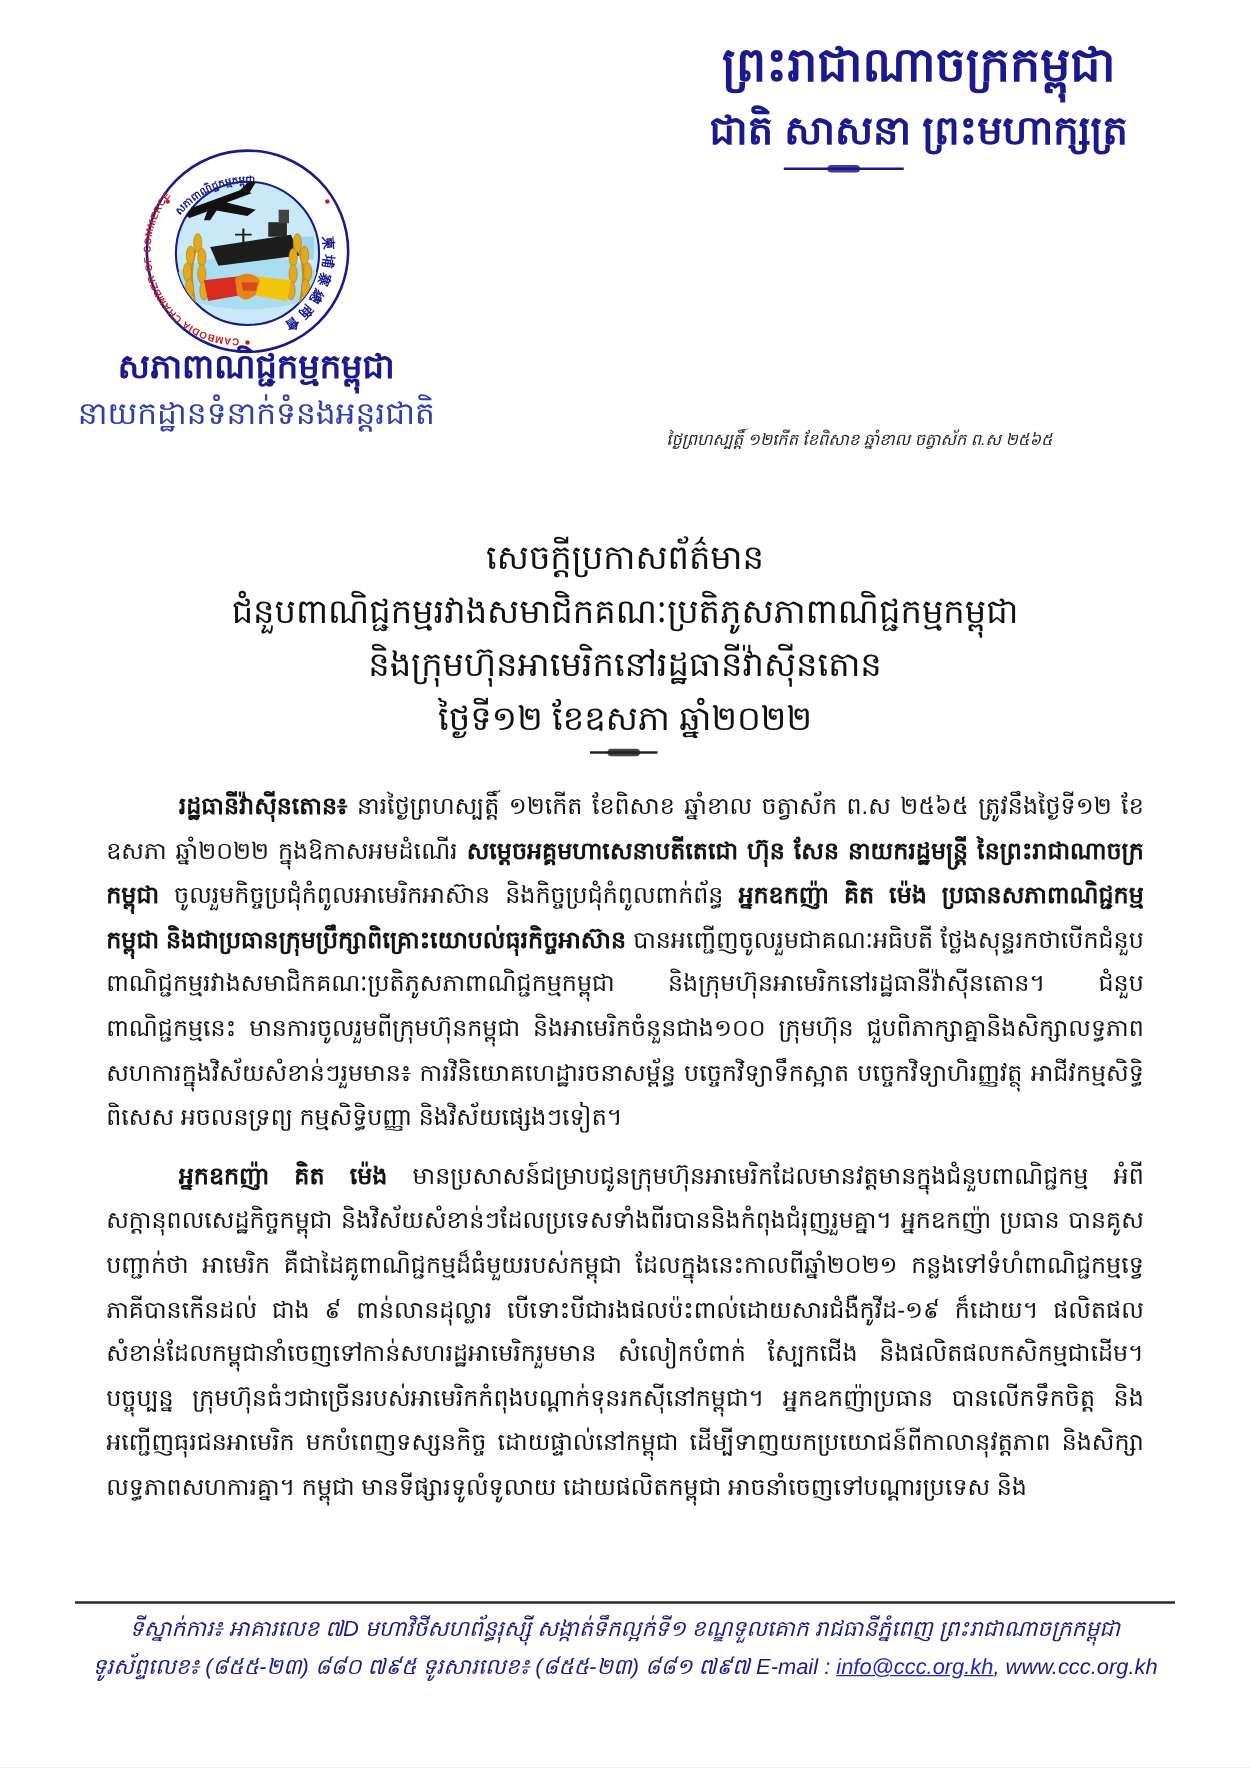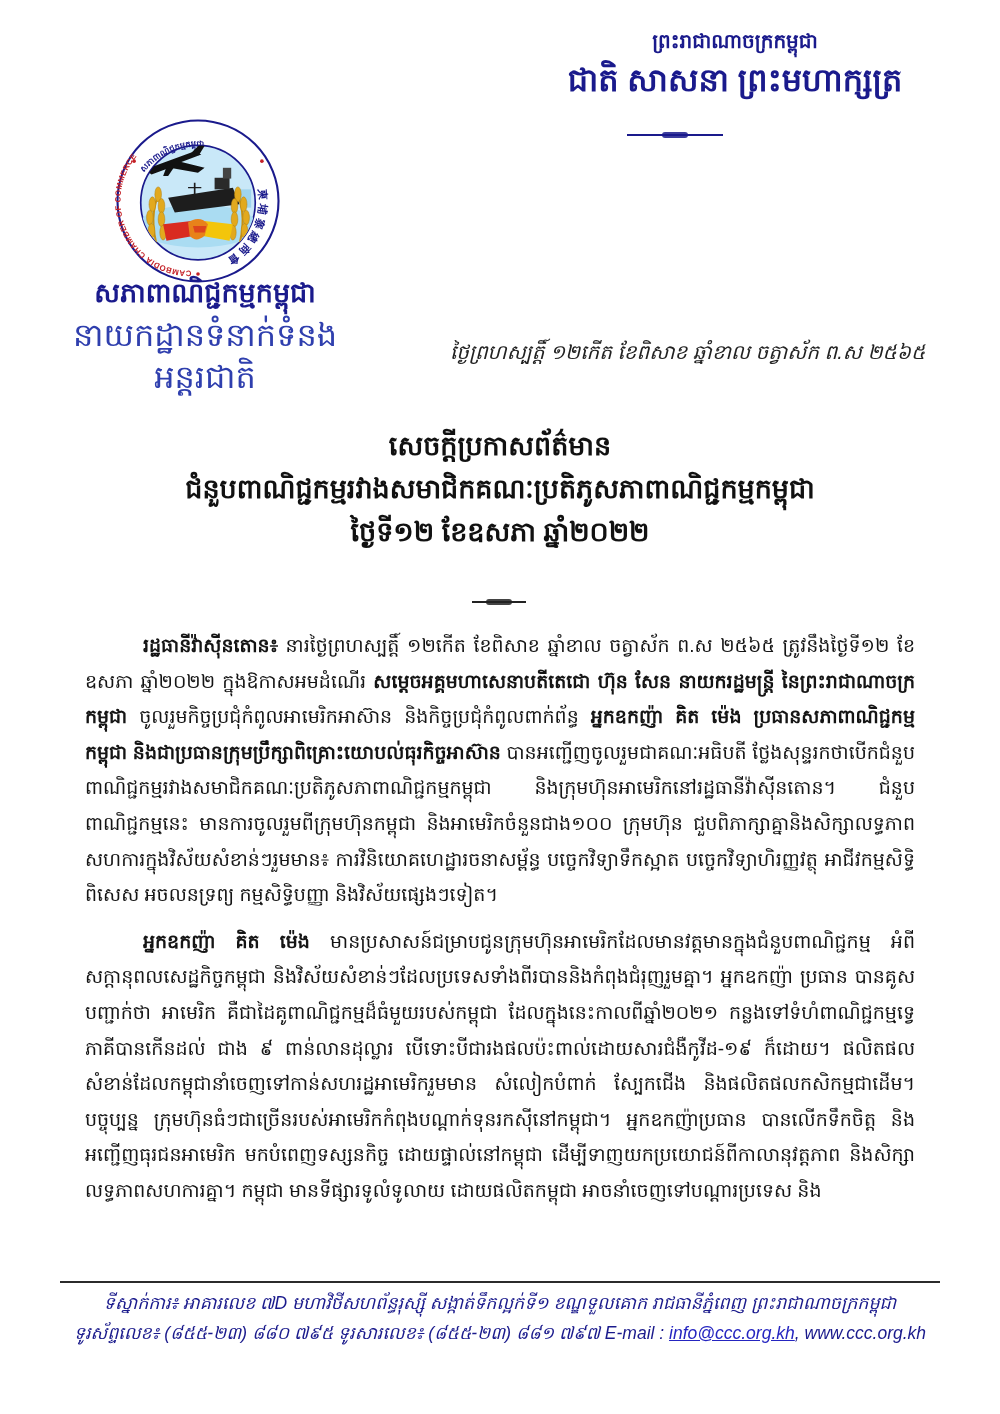--- a/index.html
+++ b/index.html
@@ -15,45 +15,45 @@
     position:relative;
     width:1000px;height:1414px;
     margin:0 auto;
     background:#ffffff;
     font-family:"Liberation Sans","DejaVu Sans",sans-serif;
     color:var(--ink);
     overflow:hidden;
   }
   
   .royal{position:absolute;left:520px;top:28px;width:430px;text-align:center;color:var(--navy);}
-  .royal .l1{font-size:20px;font-weight:700;line-height:1.35;}
+  .royal .l1{font-size:38px;font-weight:700;line-height:1.35;}
   .royal .l2{font-size:32px;font-weight:700;line-height:1.35;margin-top:4px;}
   .orn-divider{position:absolute;height:2px;background:var(--navy);}
   .orn-divider::after{
     content:"";position:absolute;left:50%;top:-2px;transform:translateX(-50%);
     width:26px;height:6px;background:var(--navy);border-radius:3px;opacity:.85;
   }
   .hdr-div{left:627px;top:134px;width:96px;}
   .ttl-div{left:472px;top:601px;width:54px;background:#222;}
   .ttl-div::after{background:#222;}
 
   
   .logo{position:absolute;left:110px;top:118px;width:176px;height:166px;}
   .logo svg{width:100%;height:100%;}
 
   
   .orgblock{position:absolute;left:28px;top:276px;width:354px;text-align:center;}
   .orgblock .name{font-size:27px;font-weight:700;color:var(--navy);line-height:1.3;}
-  .orgblock .dept{font-size:32px;color:var(--blue);line-height:1.3;margin-top:4px;}
+  .orgblock .dept{font-size:25px;color:var(--blue);line-height:1.3;margin-top:4px;}
 
   
-  .dateline{position:absolute;left:430px;right:55px;top:336px;text-align:center;font-style:italic;font-size:20px;color:#222;line-height:32px;}
+  .dateline{position:absolute;left:430px;right:55px;top:336px;text-align:center;font-style:italic;font-size:13px;color:#222;line-height:32px;}
 
   
-  .title{position:absolute;left:55px;right:55px;top:425px;text-align:center;font-weight:700;font-size:27px;color:#111;line-height:43px;}
+  .title{position:absolute;left:55px;right:55px;top:425px;text-align:center;font-weight:400;font-size:27px;color:#111;line-height:43px;}
 
   
   .body{position:absolute;left:85px;right:85px;top:628px;font-size:19px;line-height:35.6px;text-align:justify;color:#141414;}
   .body p{text-indent:58px;}
   .body p + p{margin-top:11px;}
   .body b{font-weight:700;}
 
   
   .footer-rule{position:absolute;left:60px;right:60px;top:1281px;height:2px;background:#2b2b2b;}
   .footer{position:absolute;left:50px;right:50px;top:1288px;text-align:center;color:var(--navy);font-size:17.5px;line-height:30px;font-style:italic;}
@@ -153,20 +153,21 @@
     <div class="dept">នាយកដ្ឋានទំនាក់ទំនងអន្តរជាតិ</div>
   </div>
 
   <div class="dateline">
     <div>ថ្ងៃព្រហស្បត្តិ៍ ១២កើត ខែពិសាខ ឆ្នាំខាល ចត្វាស័ក ព.ស ២៥៦៥</div>
   </div>
 
   <div class="title">
     <div>សេចក្តីប្រកាសព័ត៌មាន</div>
     <div>ជំនួបពាណិជ្ជកម្មរវាងសមាជិកគណៈប្រតិភូសភាពាណិជ្ជកម្មកម្ពុជា</div>
+    <div>និងក្រុមហ៊ុនអាមេរិកនៅរដ្ឋធានីវ៉ាស៊ីនតោន</div>
     <div>ថ្ងៃទី១២ ខែឧសភា ឆ្នាំ២០២២</div>
   </div>
   <div class="orn-divider ttl-div"></div>
 
   <div class="body">
     <p><b>រដ្ឋធានីវ៉ាស៊ីនតោន៖ </b><span>នារថ្ងៃព្រហស្បត្តិ៍ ១២កើត ខែពិសាខ ឆ្នាំខាល ចត្វាស័ក ព.ស ២៥៦៥ ត្រូវនឹងថ្ងៃទី១២ ខែឧសភា ឆ្នាំ២០២២ ក្នុងឱកាសអមដំណើរ </span><b>សម្តេចអគ្គមហាសេនាបតីតេជោ ហ៊ុន សែន នាយករដ្ឋមន្ត្រី នៃព្រះរាជាណាចក្រកម្ពុជា </b><span>ចូលរួមកិច្ចប្រជុំកំពូលអាមេរិកអាស៊ាន និងកិច្ចប្រជុំកំពូលពាក់ព័ន្ធ </span><b>អ្នកឧកញ៉ា គិត ម៉េង ប្រធានសភាពាណិជ្ជកម្មកម្ពុជា និងជាប្រធានក្រុមប្រឹក្សាពិគ្រោះយោបល់ធុរកិច្ចអាស៊ាន </b><span>បានអញ្ជើញចូលរួមជាគណៈអធិបតី ថ្លែងសុន្ទរកថាបើកជំនួបពាណិជ្ជកម្មរវាងសមាជិកគណៈប្រតិភូសភាពាណិជ្ជកម្មកម្ពុជា និងក្រុមហ៊ុនអាមេរិកនៅរដ្ឋធានីវ៉ាស៊ីនតោន។ ជំនួបពាណិជ្ជកម្មនេះ មានការចូលរួមពីក្រុមហ៊ុនកម្ពុជា និងអាមេរិកចំនួនជាង១០០ ក្រុមហ៊ុន ជួបពិភាក្សាគ្នានិងសិក្សាលទ្ធភាពសហការក្នុងវិស័យសំខាន់ៗរួមមាន៖ ការវិនិយោគហេដ្ឋារចនាសម្ព័ន្ធ បច្ចេកវិទ្យាទឹកស្អាត បច្ចេកវិទ្យាហិរញ្ញវត្ថុ អាជីវកម្មសិទ្ធិពិសេស អចលនទ្រព្យ កម្មសិទ្ធិបញ្ញា និងវិស័យផ្សេងៗទៀត។</span></p>
     <p><b>អ្នកឧកញ៉ា គិត ម៉េង </b><span>មានប្រសាសន៍ជម្រាបជូនក្រុមហ៊ុនអាមេរិកដែលមានវត្តមានក្នុងជំនួបពាណិជ្ជកម្ម អំពីសក្តានុពលសេដ្ឋកិច្ចកម្ពុជា និងវិស័យសំខាន់ៗដែលប្រទេសទាំងពីរបាននិងកំពុងជំរុញរួមគ្នា។ អ្នកឧកញ៉ា ប្រធាន បានគូសបញ្ជាក់ថា អាមេរិក គឺជាដៃគូពាណិជ្ជកម្មដ៏ធំមួយរបស់កម្ពុជា ដែលក្នុងនេះកាលពីឆ្នាំ២០២១ កន្លងទៅទំហំពាណិជ្ជកម្មទ្វេភាគីបានកើនដល់ ជាង ៩ ពាន់លានដុល្លារ បើទោះបីជារងផលប៉ះពាល់ដោយសារជំងឺកូវីដ-១៩ ក៏ដោយ។ ផលិតផលសំខាន់ដែលកម្ពុជានាំចេញទៅកាន់សហរដ្ឋអាមេរិករួមមាន សំលៀកបំពាក់ ស្បែកជើង និងផលិតផលកសិកម្មជាដើម។ បច្ចុប្បន្ន ក្រុមហ៊ុនធំៗជាច្រើនរបស់អាមេរិកកំពុងបណ្តាក់ទុនរកស៊ីនៅកម្ពុជា។ អ្នកឧកញ៉ាប្រធាន បានលើកទឹកចិត្ត និងអញ្ជើញធុរជនអាមេរិក មកបំពេញទស្សនកិច្ច ដោយផ្ទាល់នៅកម្ពុជា ដើម្បីទាញយកប្រយោជន៍ពីកាលានុវត្តភាព និងសិក្សាលទ្ធភាពសហការគ្នា។ កម្ពុជា មានទីផ្សារទូលំទូលាយ ដោយផលិតកម្ពុជា អាចនាំចេញទៅបណ្តារប្រទេស និង</span></p>
   </div>
 
   <div class="footer-rule"></div>

